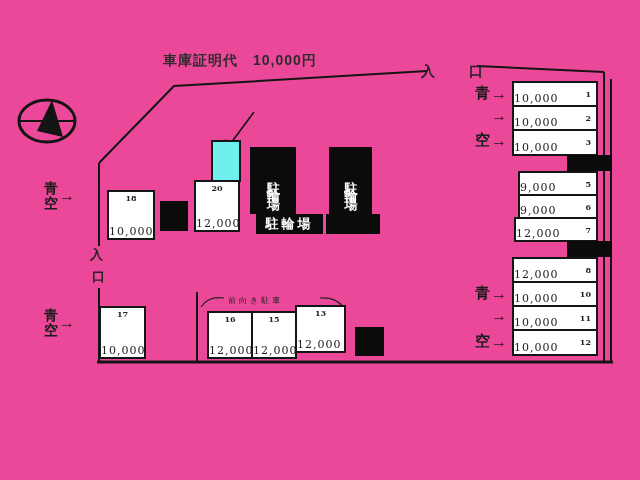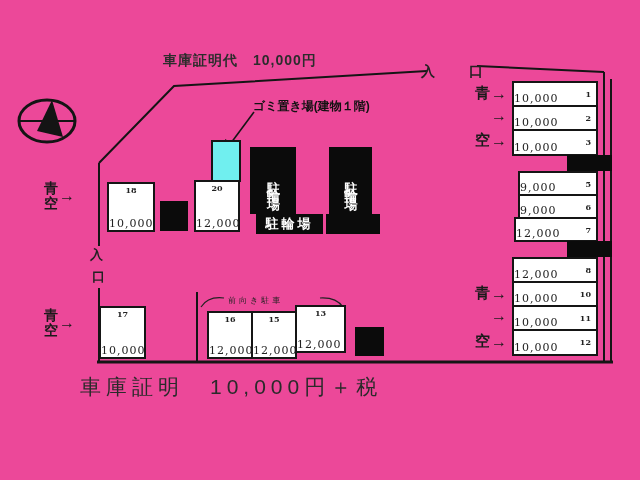--- a/index.html
+++ b/index.html
@@ -66,37 +66,36 @@
     </g>
 
     <path d="M 224 298 Q 208 296 201 307" fill="none" stroke="#222" stroke-width="1.2"></path>
     <path d="M 320 298 Q 336 297 343 307" fill="none" stroke="#222" stroke-width="1.2"></path>
   </svg>
 
   <div class="abs topNote" style="left:163px;top:52px;">車庫証明代　10,000円</div>
 
   <div class="abs entTop" style="left:421px;top:63px;">入　口</div>
 
-  <div class="abs garbNote" style="left:253px;top:98px;">ゴミ置き場(建物１階)</div>
   <div class="garb" style="left:211px;top:140px;width:30px;height:42px;"></div>
 
   <div class="sign vert" style="left:250px;top:147px;width:46px;height:67px;">駐輪場</div>
   <div class="sign vert" style="left:329px;top:147px;width:43px;height:67px;">駐輪場</div>
   <div class="sign horiz" style="left:256px;top:214px;width:67px;height:20px;">駐輪場</div>
   <div class="blk" style="left:326px;top:214px;width:54px;height:20px;"></div>
 
   <div class="abs lblAo" style="left:44px;top:181px;">
     <span class="stack">
       <span>青</span>
       <span>空</span>
     </span>
     <span class="arw">→</span>
   </div>
 
-  <div class="cell" style="left:107px;top:182px;width:48px;height:50px;">
+  <div class="cell" style="left:107px;top:190px;width:48px;height:50px;">
     <span class="numT">18</span>
     <span class="price">10,000</span>
   </div>
   <div class="blk" style="left:160px;top:201px;width:28px;height:30px;"></div>
   <div class="cell" style="left:194px;top:180px;width:46px;height:52px;">
     <span class="numT">20</span>
     <span class="price">12,000</span>
   </div>
 
   <div class="abs entSide" style="left:90px;top:246px;">入</div>
@@ -193,15 +192,14 @@
   </div>
   <div class="cell" style="left:512px;top:305px;width:86px;height:26px;">
     <span class="numR">11</span>
     <span class="price">10,000</span>
   </div>
   <div class="cell" style="left:512px;top:329px;width:86px;height:27px;">
     <span class="numR">12</span>
     <span class="price">10,000</span>
   </div>
 
-  <div class="abs botNote" style="left:80px;top:373px;">車庫証明　10,000円＋税</div>
 
 </div>
 
 </body></html>

